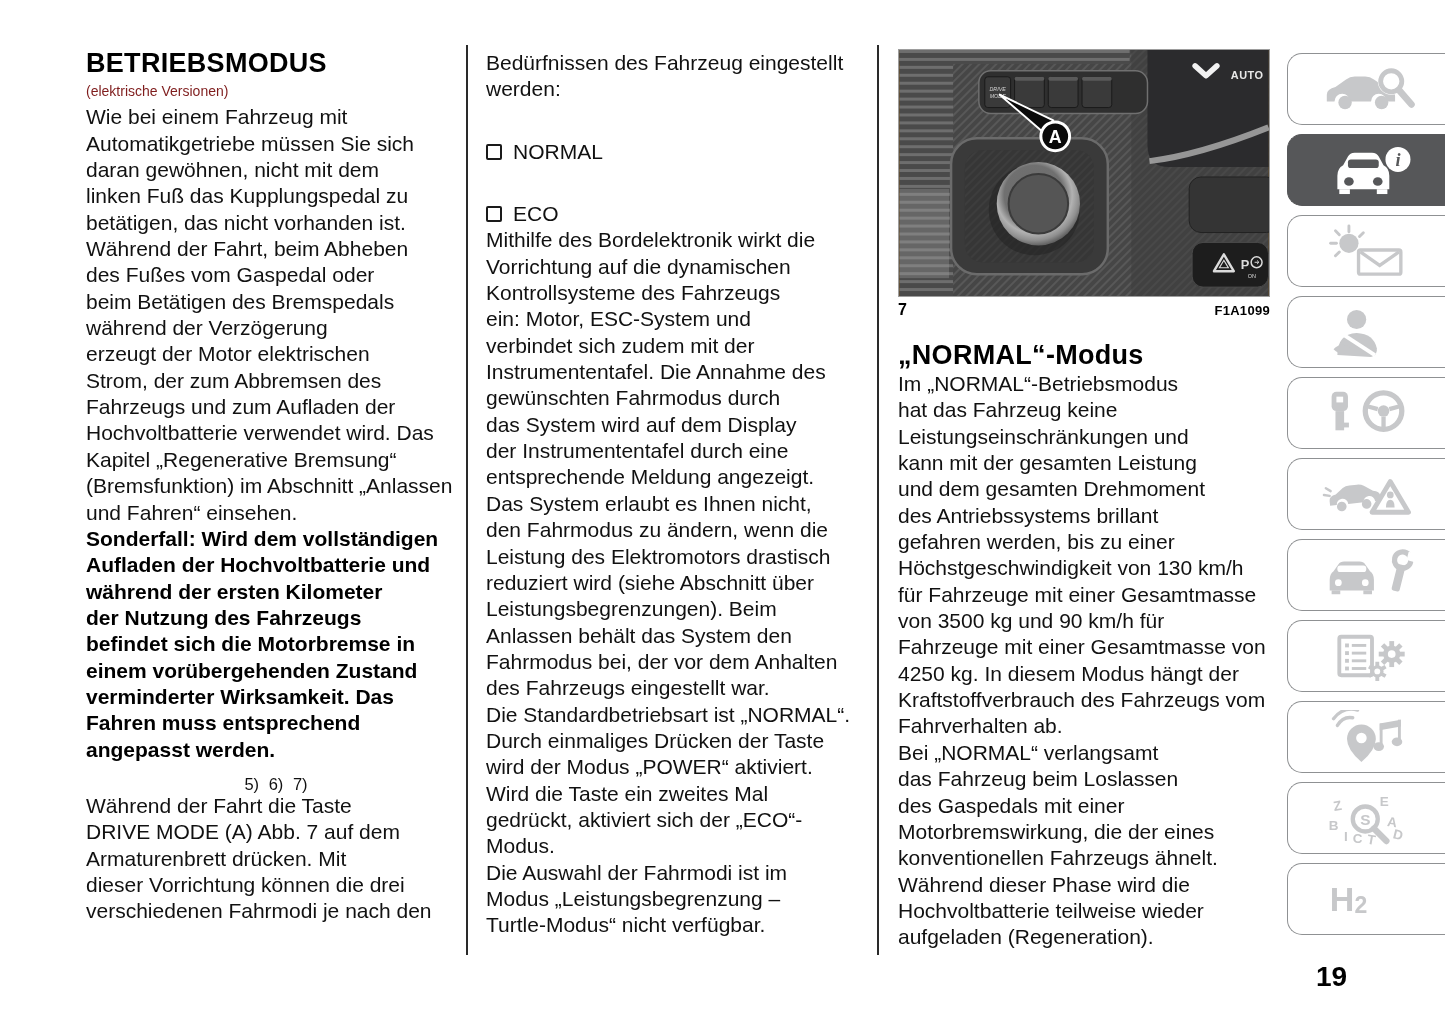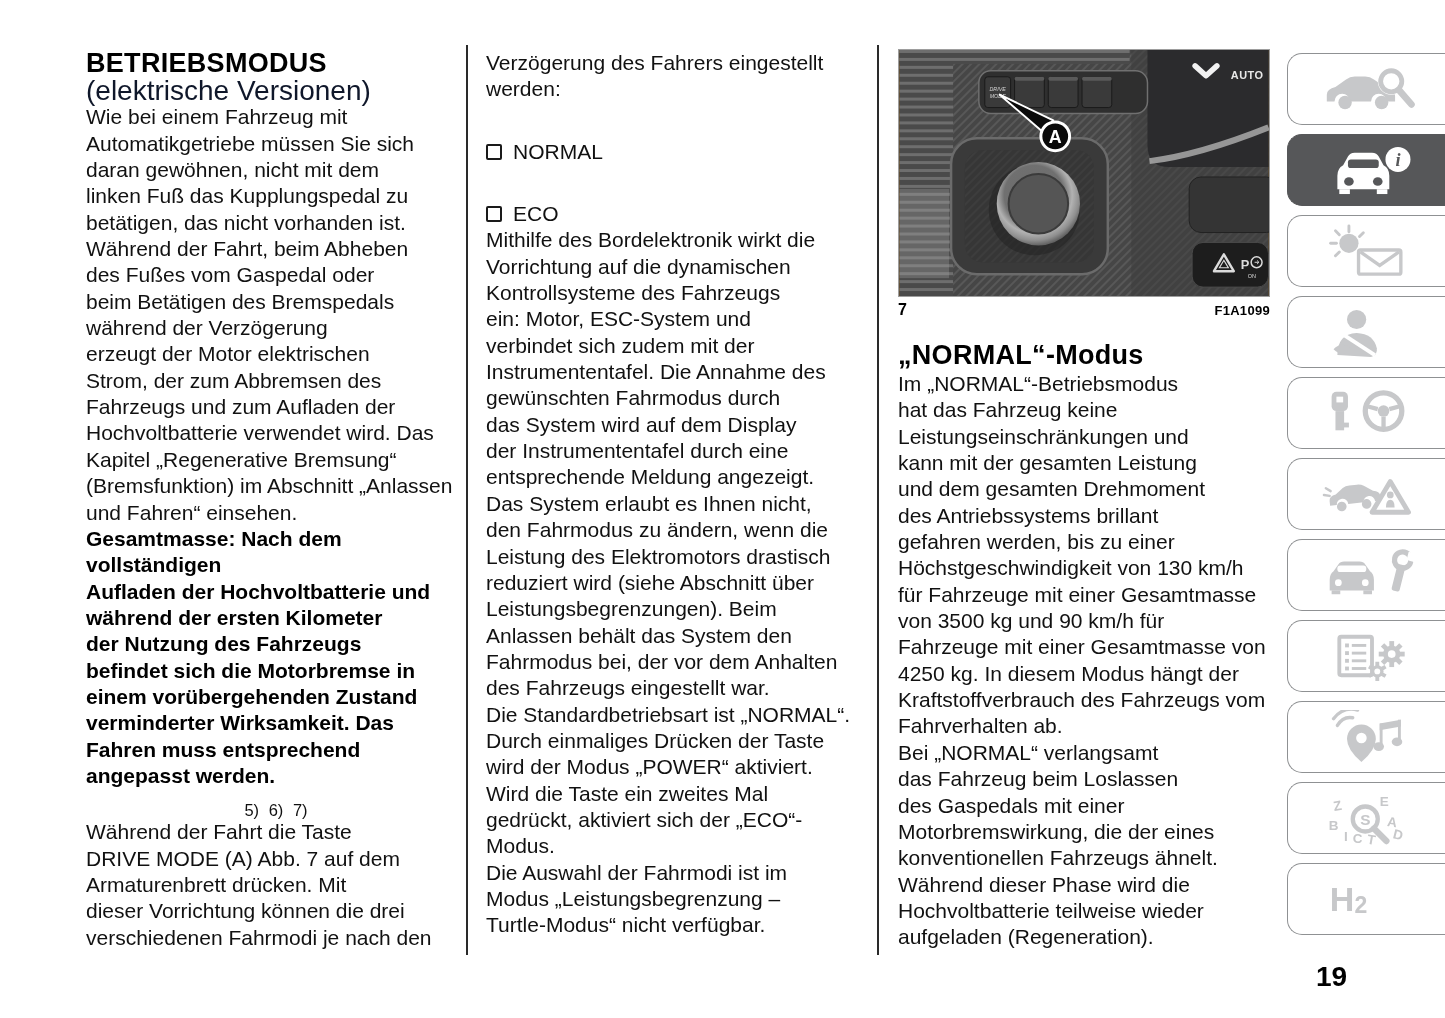--- a/index.html
+++ b/index.html
@@ -9,21 +9,21 @@
     font-family:"Liberation Sans", sans-serif;
     -webkit-font-smoothing:antialiased;
   }
   .col{position:absolute;}
   #col1{left:86px;top:48px;width:380px;}
   #col2{left:486px;top:50px;width:380px;}
   #col3{left:898px;top:49px;width:372px;}
 
   h1.section{font-size:27px;font-weight:bold;margin:0;line-height:30px;color:#000;letter-spacing:.3px;}
   h2.section{font-size:27px;font-weight:bold;margin:22px 0 2px 0;line-height:28px;color:#000;letter-spacing:.3px;}
-  .sub{font-size:28px;line-height:26.35px;color:#0f172a;}
+  .sub{font-size:14px;line-height:26.35px;color:#7f1d1d;}
   .body{font-size:21px;line-height:26.35px;margin:0;white-space:pre-line;color:#111;}
   .body.bold{font-weight:bold;color:#000;}
 
   .warnrow{display:flex;align-items:center;gap:9px;height:28px;margin:1px 0 1px 0;flex-direction:column;}
   .warnrow .fn{font-size:16.5px;color:#111;word-spacing:5px;padding-top:2px;}
 
   ul.modes{list-style:none;margin:0;padding:0;}
   ul.modes li{display:flex;align-items:center;height:26.35px;font-size:21px;color:#111;margin-top:36px;}
   .sq{width:12px;height:12px;border:2.6px solid #1a1a1a;border-radius:2px;margin-right:11px;flex:none;}
 
@@ -66,21 +66,21 @@
 des Fußes vom Gaspedal oder
 beim Betätigen des Bremspedals
 während der Verzögerung
 erzeugt der Motor elektrischen
 Strom, der zum Abbremsen des
 Fahrzeugs und zum Aufladen der
 Hochvoltbatterie verwendet wird. Das
 Kapitel „Regenerative Bremsung“
 (Bremsfunktion) im Abschnitt „Anlassen
 und Fahren“ einsehen.</p>
-  <p class="body bold">Gesamtmasse: Nach dem vollständigen
+  <p class="body bold">Sonderfall: Wird dem vollständigen
 Aufladen der Hochvoltbatterie und
 während der ersten Kilometer
 der Nutzung des Fahrzeugs
 befindet sich die Motorbremse in
 einem vorübergehenden Zustand
 verminderter Wirksamkeit. Das
 Fahren muss entsprechend
 angepasst werden.</p>
   <div class="warnrow">
     <svg width="23" height="20" viewBox="0 0 23 20">
@@ -93,21 +93,21 @@
   <p class="body">Während der Fahrt die Taste
 DRIVE MODE (A) Abb. 7 auf dem
 Armaturenbrett drücken. Mit
 dieser Vorrichtung können die drei
 verschiedenen Fahrmodi je nach den</p>
 </div>
 
 <div class="vdivider" id="div1"></div>
 
 <div class="col" id="col2">
-  <p class="body">Verzögerung des Fahrers eingestellt
+  <p class="body">Bedürfnissen des Fahrzeug eingestellt
 werden:</p>
   <ul class="modes">
     <li>
         <span class="sq"></span>
         <span>NORMAL</span>
       </li>
     <li>
         <span class="sq"></span>
         <span>ECO</span>
       </li>

